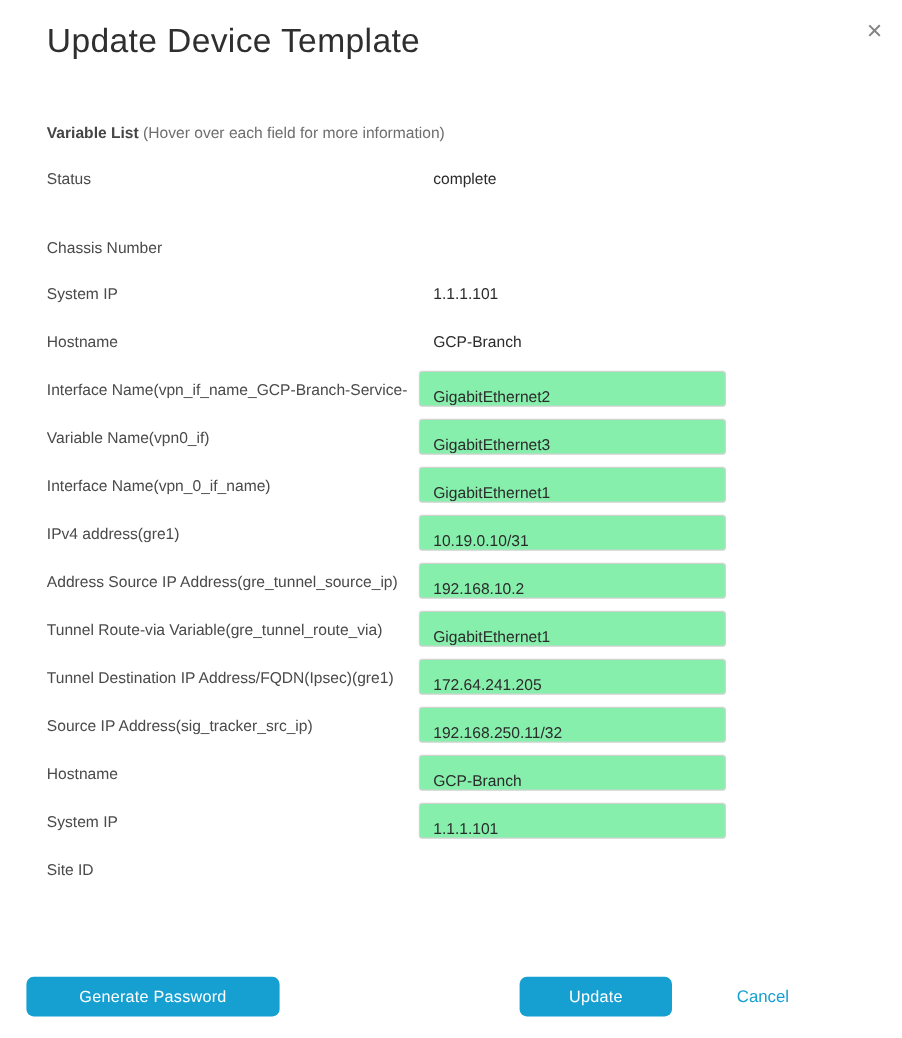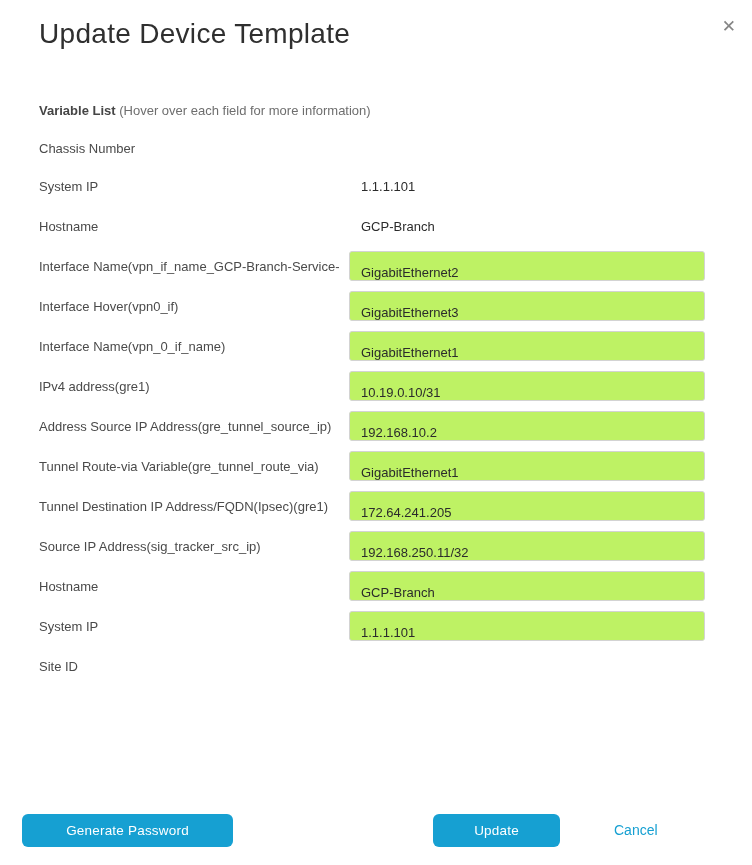--- a/index.html
+++ b/index.html
@@ -25,23 +25,23 @@
   .fields { margin:15px 0 0 39px; }
   .row { display:flex; align-items:center; height:30px; margin-bottom:10px; }
   .row.gap-lg { margin-bottom:28px; }
   .row.gap-sm { margin-bottom:8px; }
   .label {
     flex:0 0 310px; width:310px; font-size:13px; color:var(--label);
     white-space:nowrap; overflow:hidden;
   }
   .static-value { font-size:13px; color:var(--text); padding-left:12px; }
   .field-input {
-    width:356px; height:30px; border:1px solid var(--border); border-radius:3px;
+    width:256px; height:30px; border:1px solid var(--border); border-radius:3px;
     padding:12px 0 0 11px; font-family:"Liberation Sans", sans-serif; font-size:13px;
-    color:var(--text); outline:none; background:#bef264;
+    color:var(--text); outline:none; background:#86efac;
   }
   .footer { position:absolute; left:0; top:800px; width:752px; height:34px; }
   .btn {
     position:absolute; top:0; height:33px; border:none; border-radius:6px;
     background:var(--accent); color:#ffffff; font-family:"Liberation Sans", sans-serif;
     font-size:13.5px; cursor:pointer; letter-spacing:0.2px;
   }
   .btn.generate { left:22px; width:211px; }
   .btn.update { left:433px; width:127px; }
   .cancel {
@@ -58,20 +58,24 @@
 
   <h1 class="title">Update Device Template</h1>
 
   <div class="subheader">
     <span class="head">Variable List</span>
     <span class="hint">(Hover over each field for more information)</span>
   </div>
 
   <div class="fields">
 
+    <div class="row gap-lg">
+      <div class="label">Status</div>
+      <div class="static-value">complete</div>
+    </div>
 
     <div class="row gap-sm">
       <div class="label">Chassis Number</div>
       <div class="static-value"></div>
     </div>
 
     <div class="row">
       <div class="label">System IP</div>
       <div class="static-value">1.1.1.101</div>
     </div>
@@ -80,21 +84,21 @@
       <div class="label">Hostname</div>
       <div class="static-value">GCP-Branch</div>
     </div>
 
     <div class="row">
       <div class="label">Interface Name(vpn_if_name_GCP-Branch-Service-</div>
       <input class="field-input" value="GigabitEthernet2" style="">
     </div>
 
     <div class="row">
-      <div class="label">Interface Hover(vpn0_if)</div>
+      <div class="label">Variable Name(vpn0_if)</div>
       <input class="field-input" value="GigabitEthernet3" style="">
     </div>
 
     <div class="row">
       <div class="label">Interface Name(vpn_0_if_name)</div>
       <input class="field-input" value="GigabitEthernet1" style="">
     </div>
 
     <div class="row">
       <div class="label">IPv4 address(gre1)</div>

